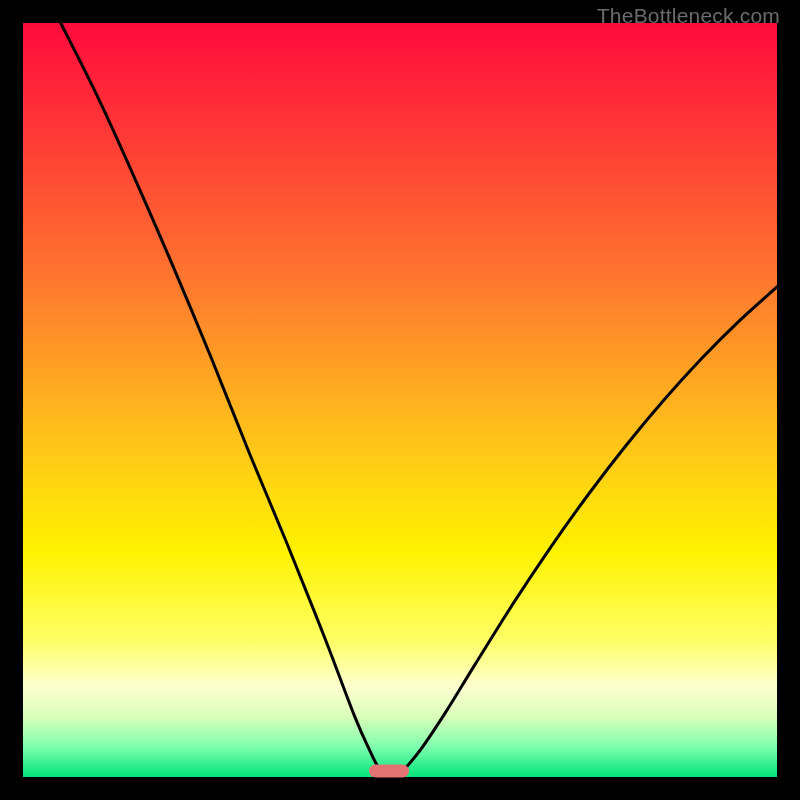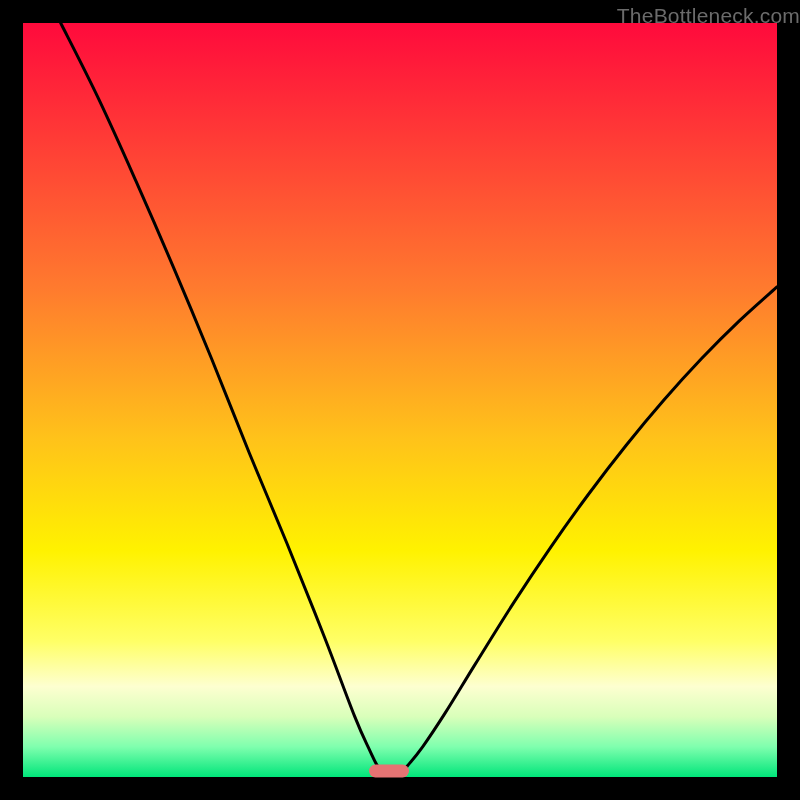--- a/index.html
+++ b/index.html
@@ -21,21 +21,21 @@
     position: absolute;
     left: 23px;
     top: 23px;
     width: 754px;
     height: 754px;
     
   }
   .watermark {
     position: absolute;
     top: 4px;
-    right: 0;
+    right: 20px;
     color: #6b6b6b;
     font-size: 21px;
     font-weight: 500;
     letter-spacing: 0.2px;
     user-select: none;
   }
   svg.curve {
     position: absolute;
     left: 0;
     top: 0;

